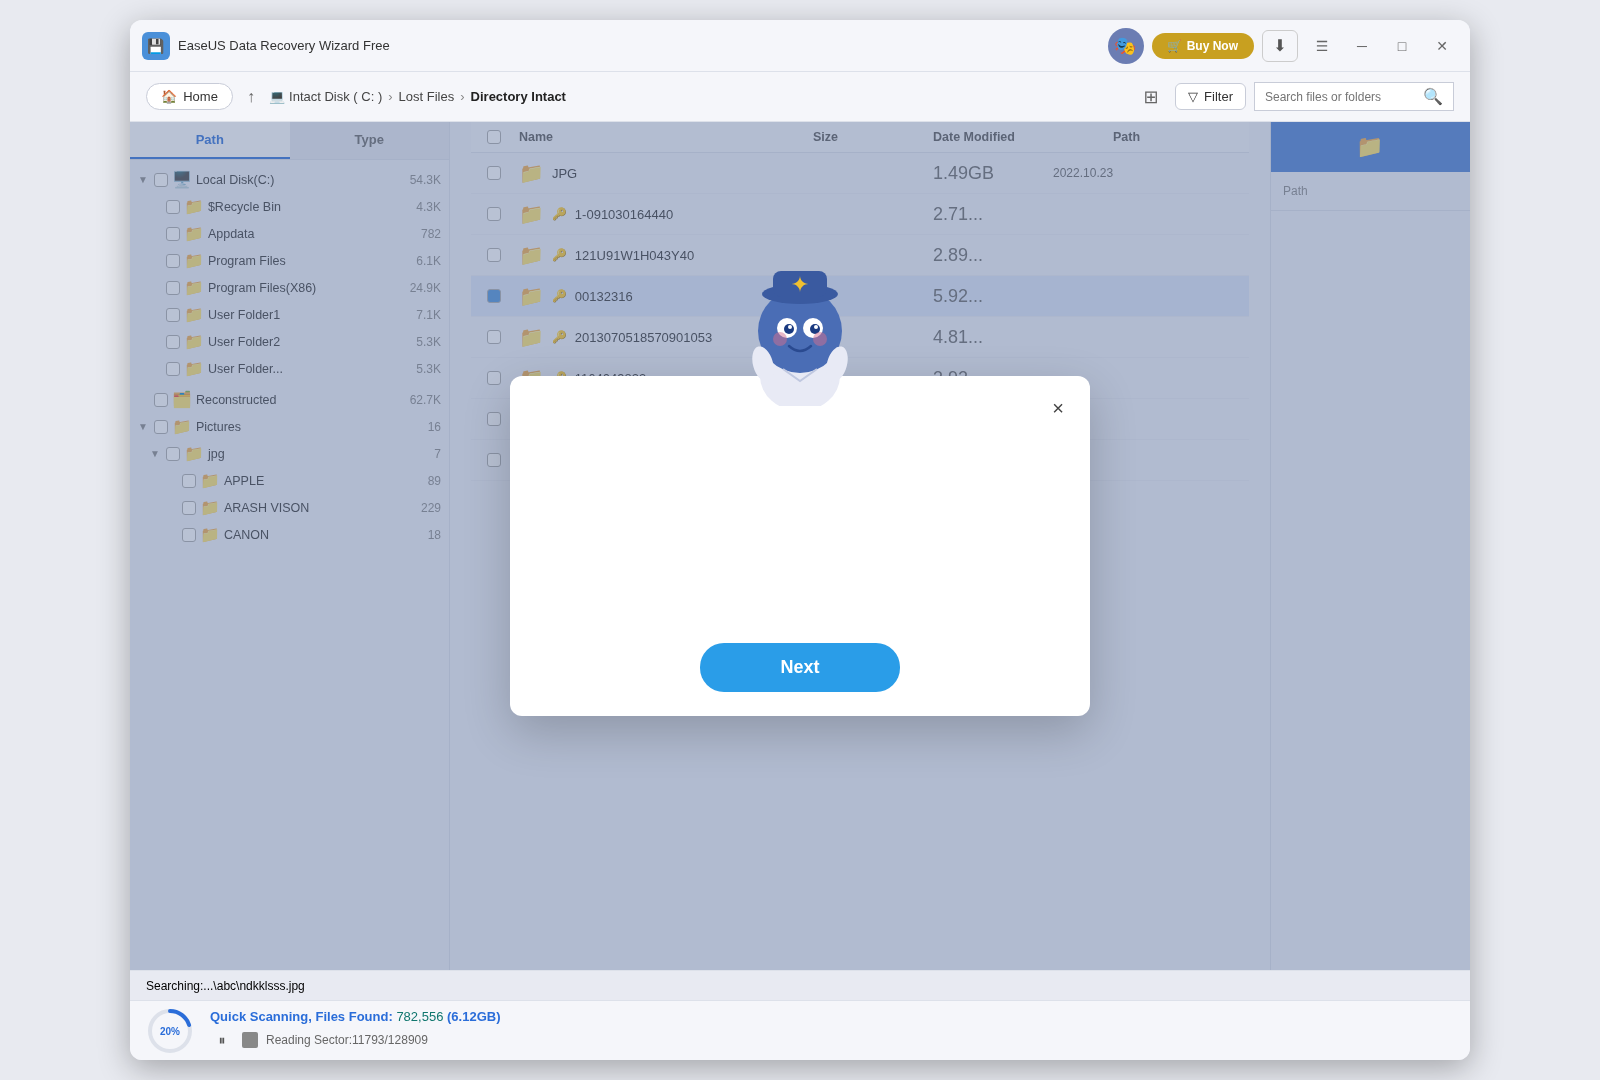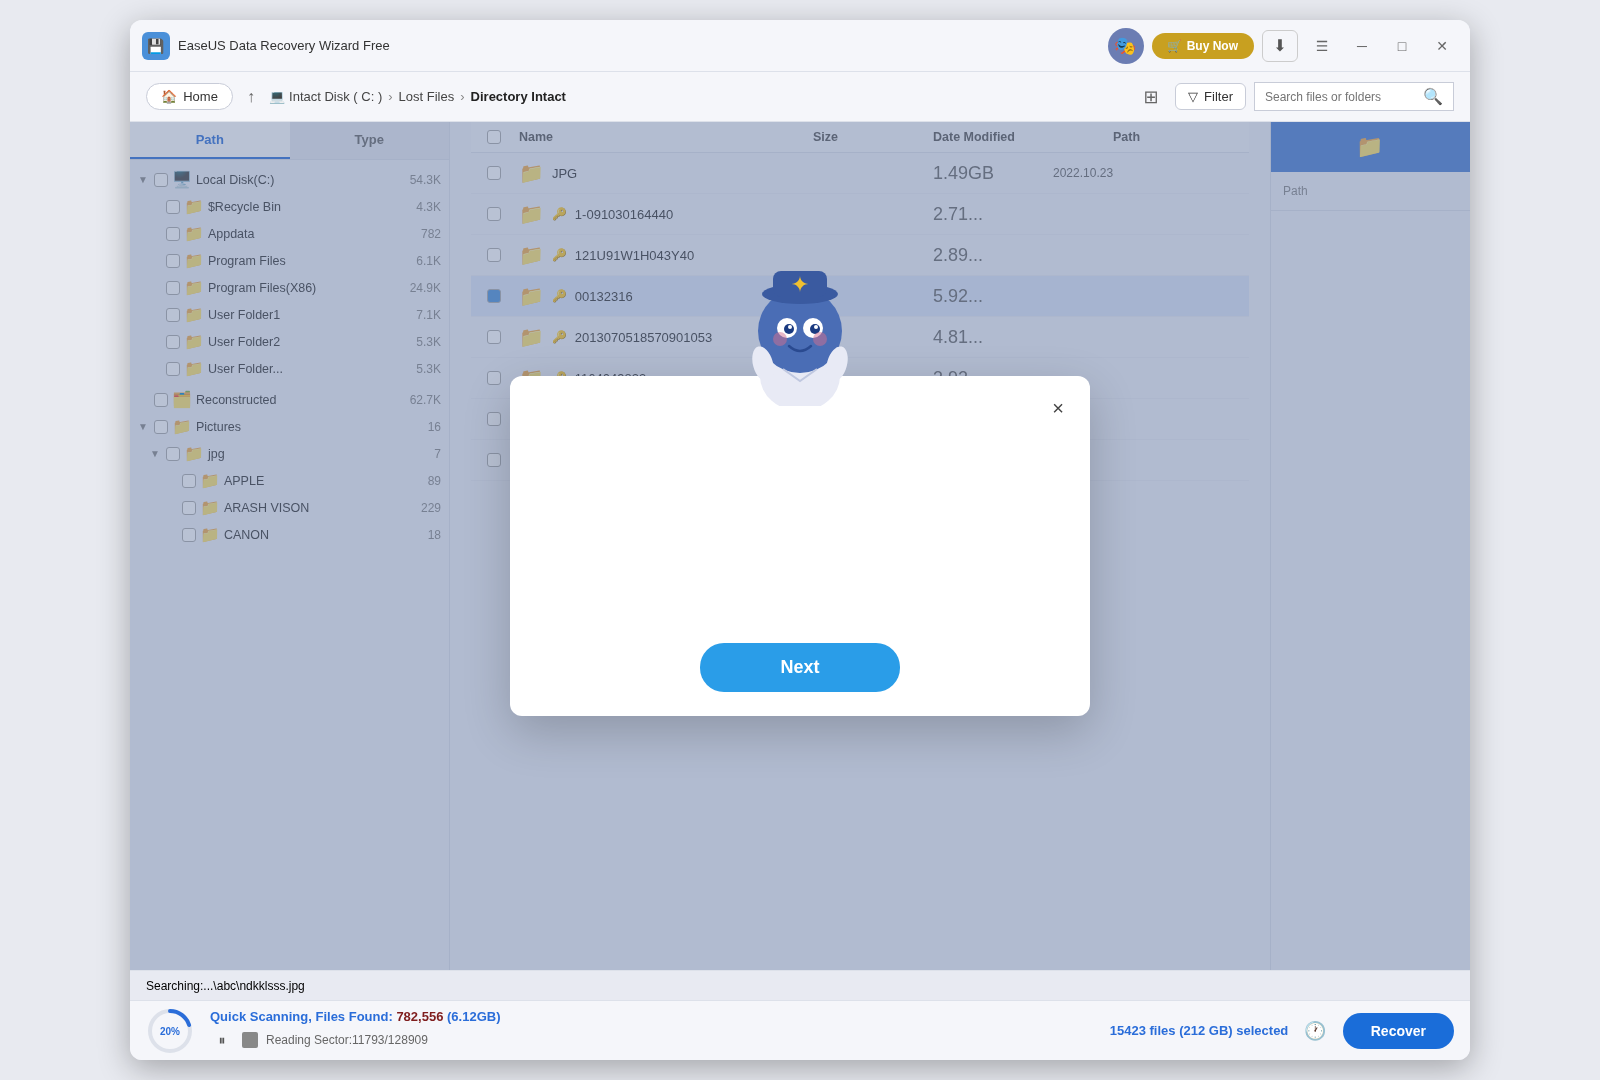--- a/index.html
+++ b/index.html
@@ -749,32 +749,23 @@
     <div class="progress-circle">
       <svg width="48" height="48" viewBox="0 0 48 48">
         <circle cx="24" cy="24" r="20" fill="none" stroke="#dde1ea" stroke-width="4"></circle>
         <circle cx="24" cy="24" r="20" fill="none" stroke="#2a6dd9" stroke-width="4" stroke-dasharray="25.1 100.5" stroke-linecap="round"></circle>
       </svg>
       <div class="progress-text">20%</div>
     </div>
     <div class="scan-info">
       <div class="scan-title">
         <span>Quick Scanning, Files Found:</span>
-        <span style="color:#7f1d1d;font-weight:700;">782,556</span>
+        <span style="color:#0f766e;font-weight:400;">782,556</span>
         <span>(6.12GB)</span>
       </div>
       <div style="display:flex;align-items:center;gap:8px;">
         <button class="pause-btn">⏸</button>
         <div class="stop-btn"></div>
         <span class="scan-subtitle">Reading Sector:11793/128909</span>
       </div>
     </div>
-    <div class="bottom-right">
-      <span class="selected-info">
-        <span>15423 files</span>
-        <span style="color:#2a6dd9;font-weight:700;">(212 GB)</span>
-        <span>selected</span>
-      </span>
-      <button class="history-btn">🕐</button>
-      <button class="recover-btn">Recover</button>
-    </div>
   </div>
 </div>
 
 </body></html>

